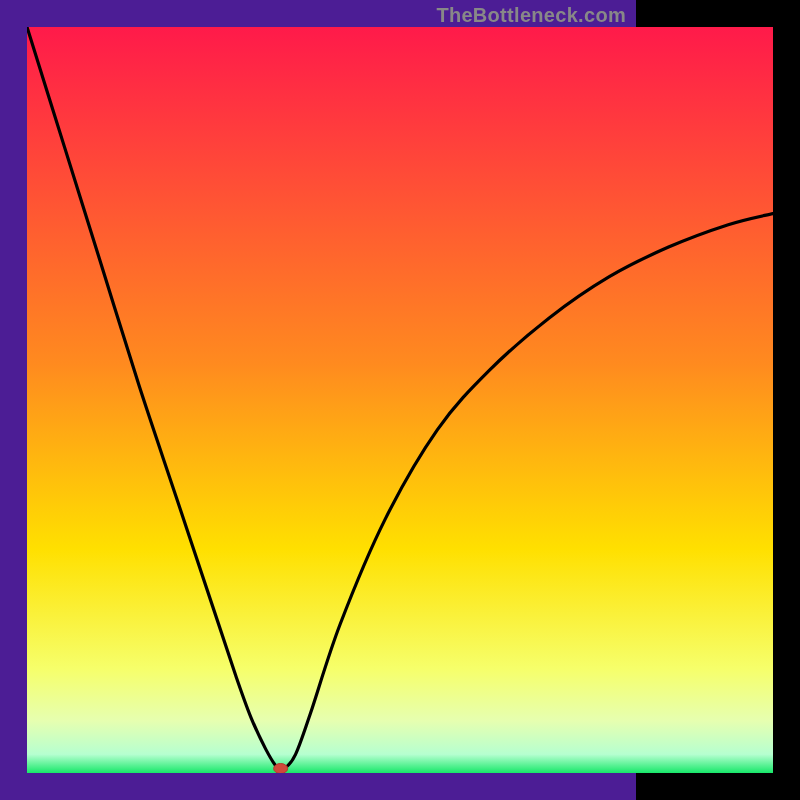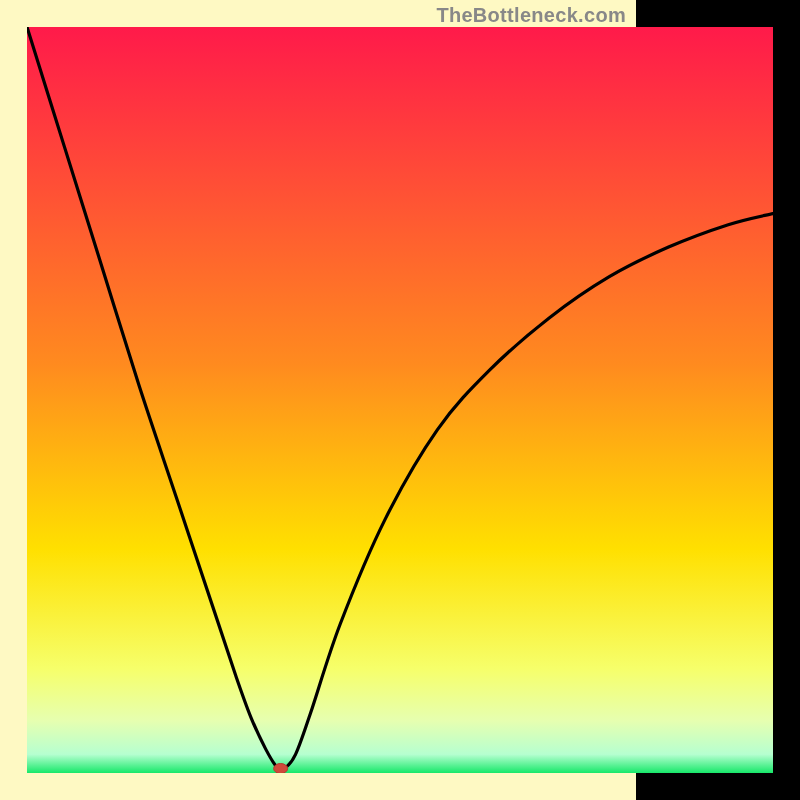--- a/index.html
+++ b/index.html
@@ -8,21 +8,21 @@
     width: 800px;
     height: 800px;
     overflow: hidden;
     font-family: Arial, Helvetica, sans-serif;
     background: #000;
   }
   .frame {
     position: relative;
     width: 636px;
     height: 800px;
-    background: #fef9c3;
+    background: #4c1d95;
     box-sizing: border-box;
   }
   .watermark {
     position: absolute;
     top: 4px;
     right: 10px;
     font-size: 20px;
     font-weight: 600;
     color: #888888;
     letter-spacing: 0.3px;

